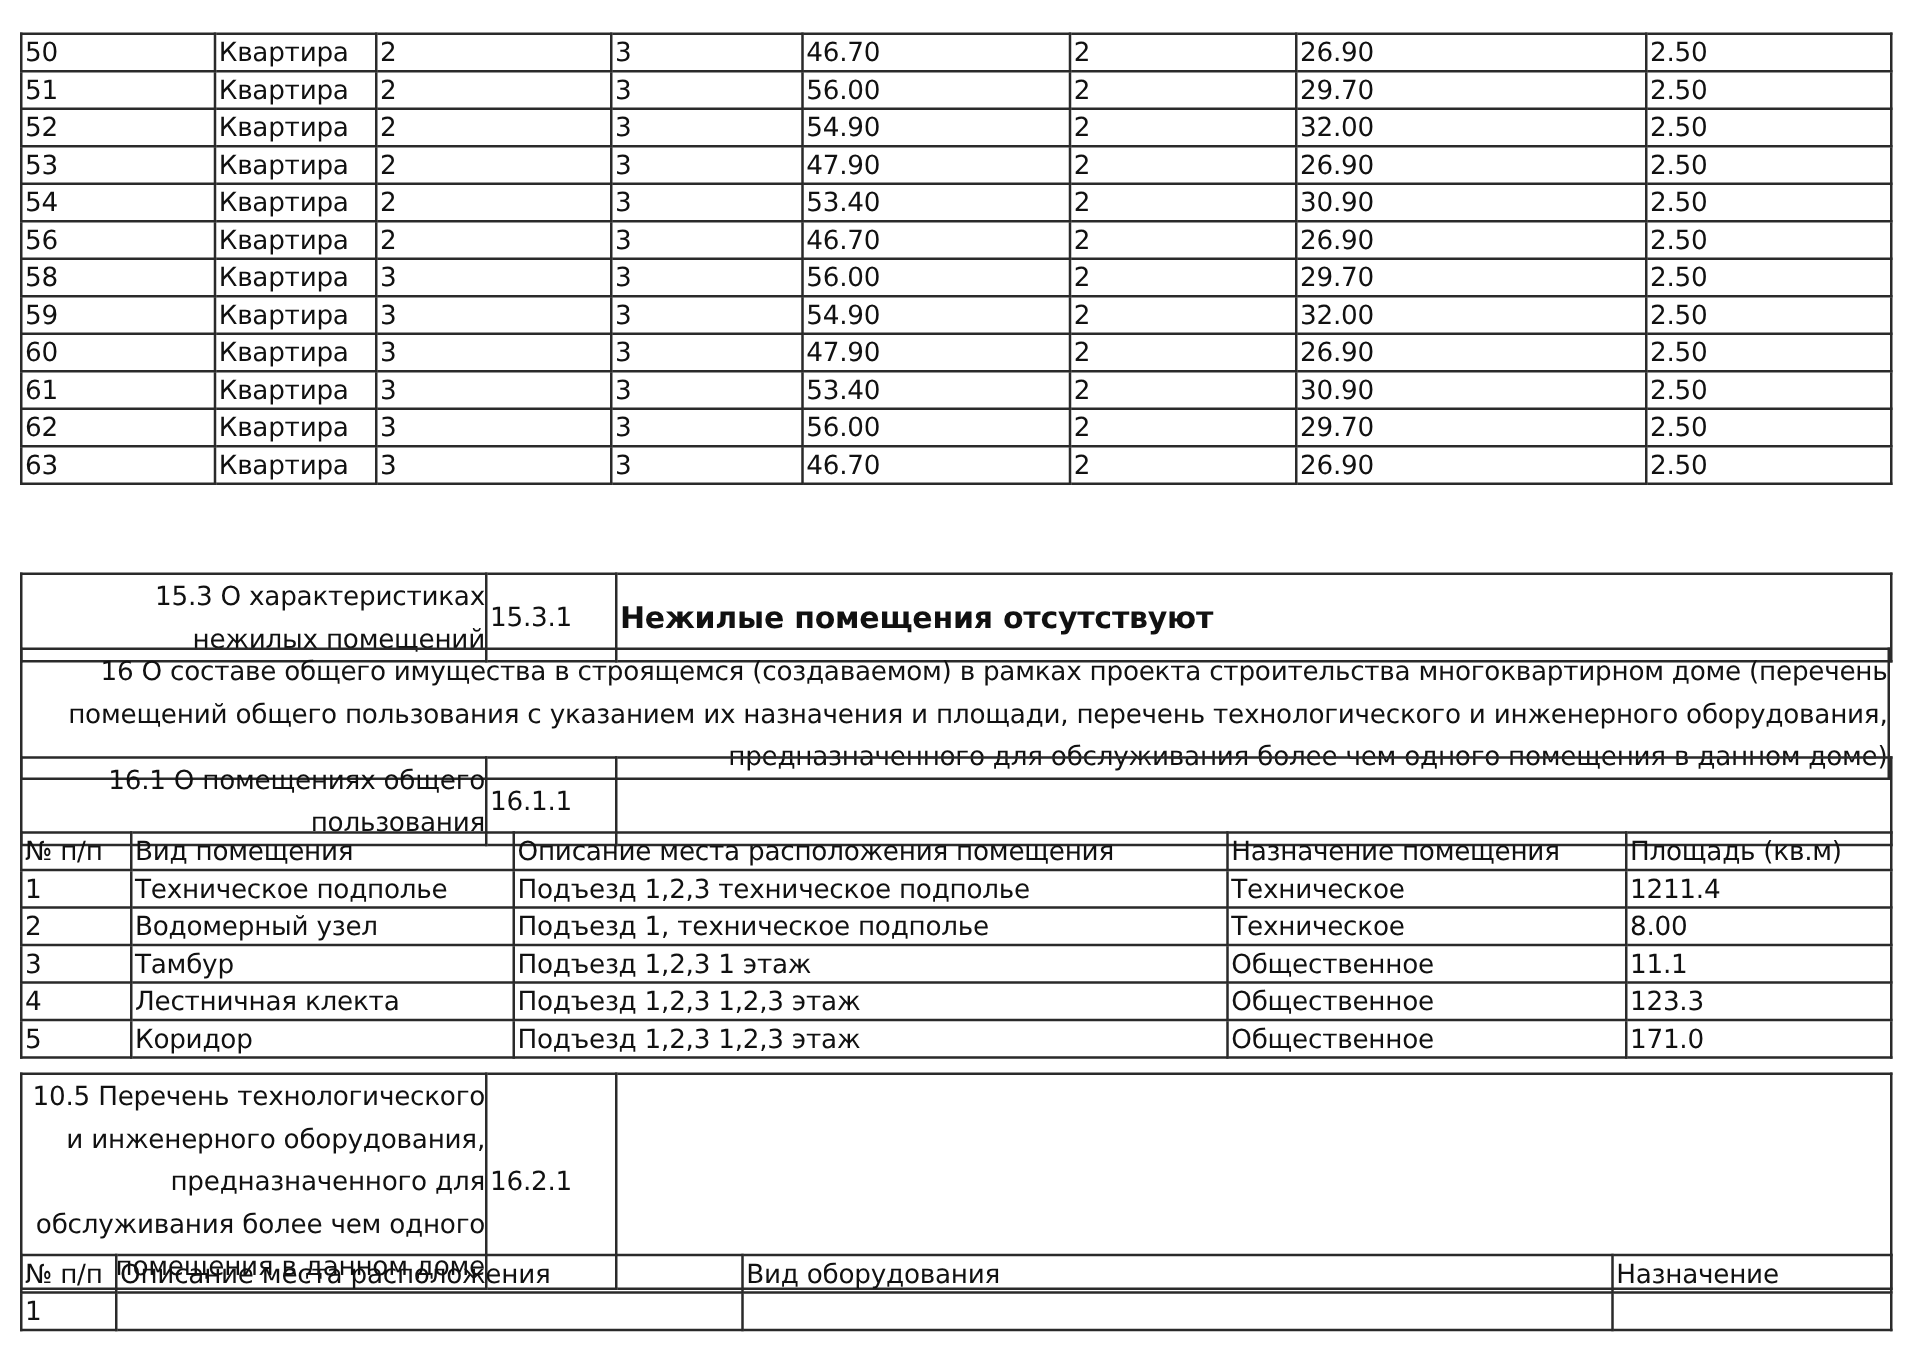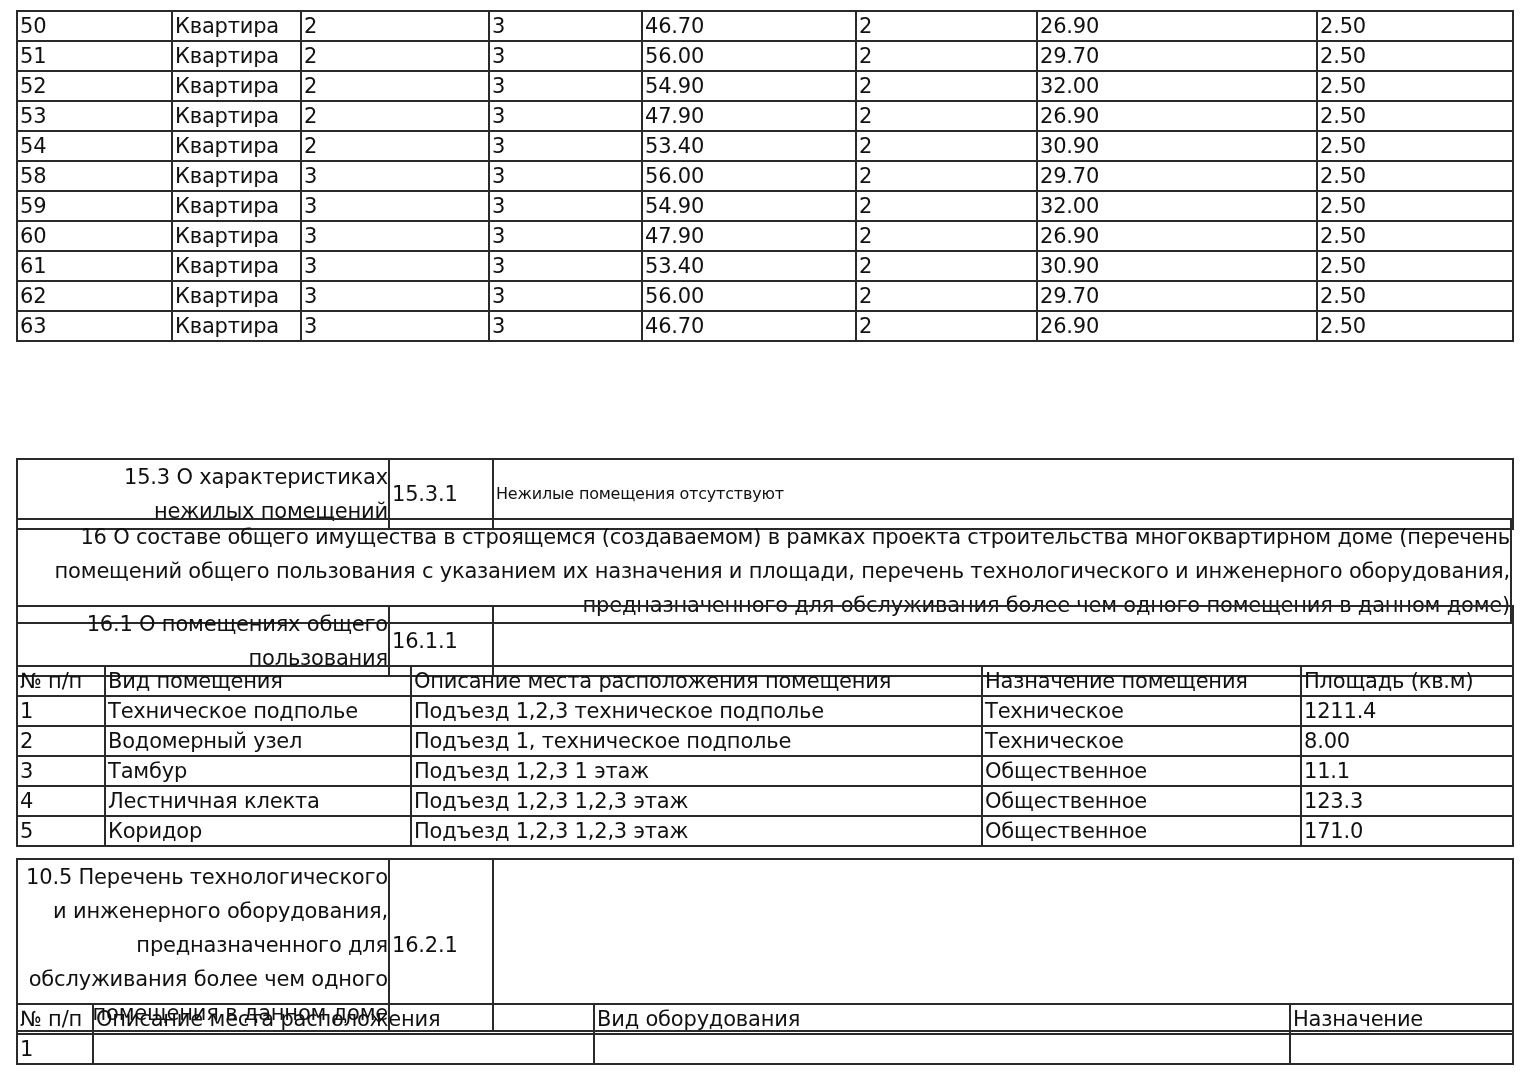--- a/index.html
+++ b/index.html
@@ -2,22 +2,22 @@
 <html><head>
 <meta charset="utf-8">
 <style>
   html, body { margin: 0; padding: 0; background: #ffffff; }
   body { width: 1529px; height: 1080px; position: relative; overflow: hidden;
          font-family: "DejaVu Sans", sans-serif; color: #111; }
   table { border-collapse: collapse; position: absolute; left: 16px; width: 1496px; table-layout: fixed; }
   td { border: 2px solid #2a2a2a; padding: 0 0 0 2px; font-size: 21px; line-height: 26px;
        vertical-align: middle; white-space: nowrap; overflow: hidden; letter-spacing: -0.2px; }
   td.wrap { white-space: normal; line-height: 34px; text-align: right; }
-  td.bold { font-weight: normal; font-size: 16px; }
-  #apts { top: 10px; }
+  td.bold { font-weight: bold; font-size: 24px; }
+  #apts { top: 26px; }
   #apts td { height: 28px; }
   #sec153 { top: 458px; }
   #sec153 td { height: 56px; }
   #sec16 { top: 518px; }
   #sec16 td { height: 83px; vertical-align: top; }
   #sec161 { top: 605px; padding-left: 44px; }
   #sec161 td { height: 56px; }
   #rooms { top: 665px; }
   #rooms td { height: 28px; }
   #sec162 { top: 858px; }
@@ -84,20 +84,30 @@
         <td>54</td>
         <td>Квартира</td>
         <td>2</td>
         <td>3</td>
         <td>53.40</td>
         <td>2</td>
         <td>30.90</td>
         <td>2.50</td>
       </tr>
       <tr>
+        <td>56</td>
+        <td>Квартира</td>
+        <td>2</td>
+        <td>3</td>
+        <td>46.70</td>
+        <td>2</td>
+        <td>26.90</td>
+        <td>2.50</td>
+      </tr>
+      <tr>
         <td>58</td>
         <td>Квартира</td>
         <td>3</td>
         <td>3</td>
         <td>56.00</td>
         <td>2</td>
         <td>29.70</td>
         <td>2.50</td>
       </tr>
       <tr>

